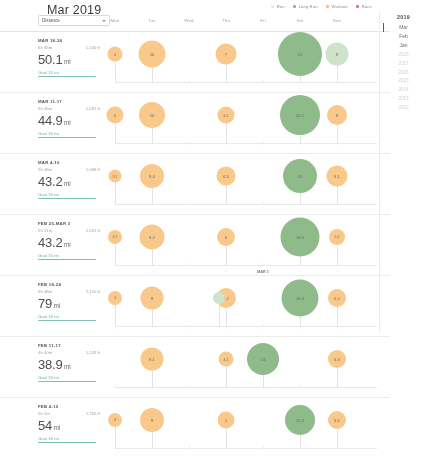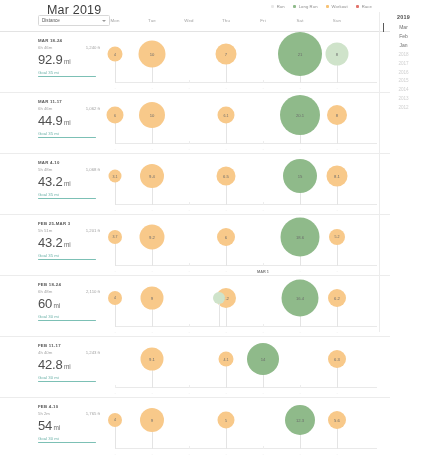--- a/index.html
+++ b/index.html
@@ -151,21 +151,21 @@
   </div>
 
   <div class="rows" id="rows">
       <div class="row">
         <div class="stat">
           <div class="stat-range">MAR 18-24</div>
           <div class="stat-sub">
             <span>6h 46m</span>
             <span>1,240 ft</span>
           </div>
-          <div class="stat-value"><span>92.9</span><span class="unit">mi</span></div>
+          <div class="stat-value"><span>50.1</span><span class="unit">mi</span></div>
           <div class="stat-goal">Goal 35 mi</div>
           <div class="goal-bar">
             <div class="goal-fill" style="width:100%"></div>
           </div>
         </div>
         <div class="plot">
           <div class="axis"></div>
           <div class="tick" style="left: 0px;"></div>
           <div class="ticklabel" style="left: 0px;">·</div>
           <div class="tick" style="left: 37px;"></div>
@@ -315,21 +315,21 @@
           <div class="bubble sm" style="left: 222px; top: 22px; width: 16px; height: 16px; background: rgb(248, 201, 138);">5.2</div>
         </div>
       </div>
       <div class="row">
         <div class="stat">
           <div class="stat-range">FEB 18-24</div>
           <div class="stat-sub">
             <span>6h 48m</span>
             <span>2,110 ft</span>
           </div>
-          <div class="stat-value"><span>60</span><span class="unit">mi</span></div>
+          <div class="stat-value"><span>79</span><span class="unit">mi</span></div>
           <div class="stat-goal">Goal 30 mi</div>
           <div class="goal-bar">
             <div class="goal-fill" style="width:100%"></div>
           </div>
         </div>
         <div class="plot">
           <div class="axis"></div>
           <div class="tick" style="left: 0px;"></div>
           <div class="ticklabel" style="left: 0px;">·</div>
           <div class="tick" style="left: 37px;"></div>
@@ -358,21 +358,21 @@
           <div class="bubble" style="left: 222px; top: 22px; width: 18px; height: 18px; background: rgb(248, 201, 138);">6.2</div>
         </div>
       </div>
       <div class="row">
         <div class="stat">
           <div class="stat-range">FEB 11-17</div>
           <div class="stat-sub">
             <span>4h 40m</span>
             <span>1,243 ft</span>
           </div>
-          <div class="stat-value"><span>42.8</span><span class="unit">mi</span></div>
+          <div class="stat-value"><span>38.9</span><span class="unit">mi</span></div>
           <div class="stat-goal">Goal 30 mi</div>
           <div class="goal-bar">
             <div class="goal-fill" style="width:100%"></div>
           </div>
         </div>
         <div class="plot">
           <div class="axis"></div>
           <div class="tick" style="left: 0px;"></div>
           <div class="ticklabel" style="left: 0px;">·</div>
           <div class="tick" style="left: 37px;"></div>

